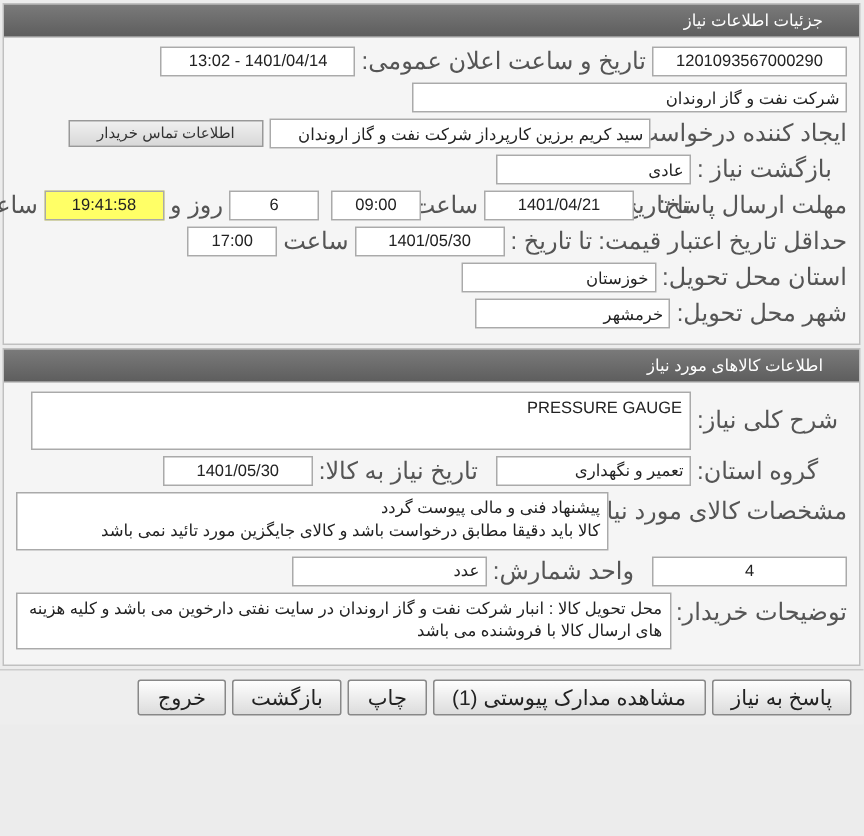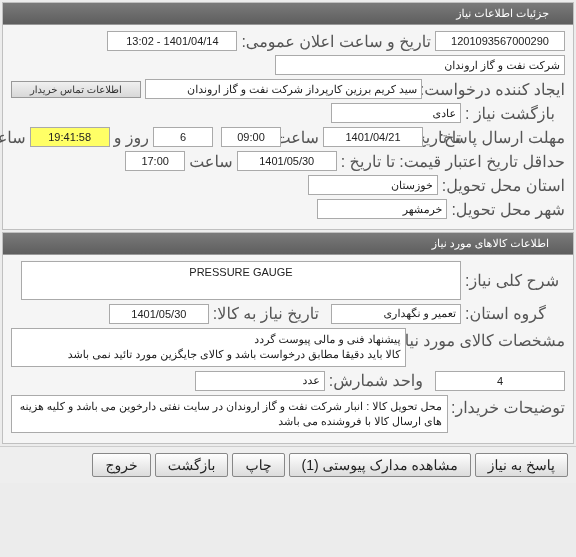--- a/index.html
+++ b/index.html
@@ -69,20 +69,21 @@
     background: #ffff66 !important;
   }
   .tag-btn {
     background: linear-gradient(to bottom,#f0f0f0,#d8d8d8);
     border: 1px solid #999;
     padding: 2px 18px;
     font-size: 10px;
     color: #333;
     cursor: pointer;
     white-space: nowrap;
+    margin-left: 35px;
   }
   .bottom-bar {
     display: flex;
     gap: 4px;
     padding: 6px 8px;
     justify-content: flex-start;
     background: #eee;
     border-top: 1px solid #ccc;
   }
   .btn {
@@ -157,21 +158,21 @@
 
   </div>
 </div>
 
 <div class="panel">
   <div class="panel-header">اطلاعات کالاهای مورد نیاز</div>
   <div class="panel-body">
 
     <div class="row">
       <span class="label">شرح کلی نیاز:</span>
-      <textarea class="field w440" rows="2" style="direction: ltr; text-align: center;" readonly="">PRESSURE GAUGE</textarea>
+      <textarea class="field w440" rows="2" style="direction: ltr; text-align: right;" readonly="">PRESSURE GAUGE</textarea>
     </div>
 
     <div class="row">
       <span class="label">گروه استان:</span>
       <input class="field w130" style="text-align: right;" readonly="" value="تعمیر و نگهداری">
       <span class="label" style="min-width:auto;margin-right:8px;">تاریخ نیاز به کالا:</span>
       <input class="field w100" readonly="" value="1401/05/30" style="">
     </div>
 
     <div class="row" style="align-items:flex-start;">

